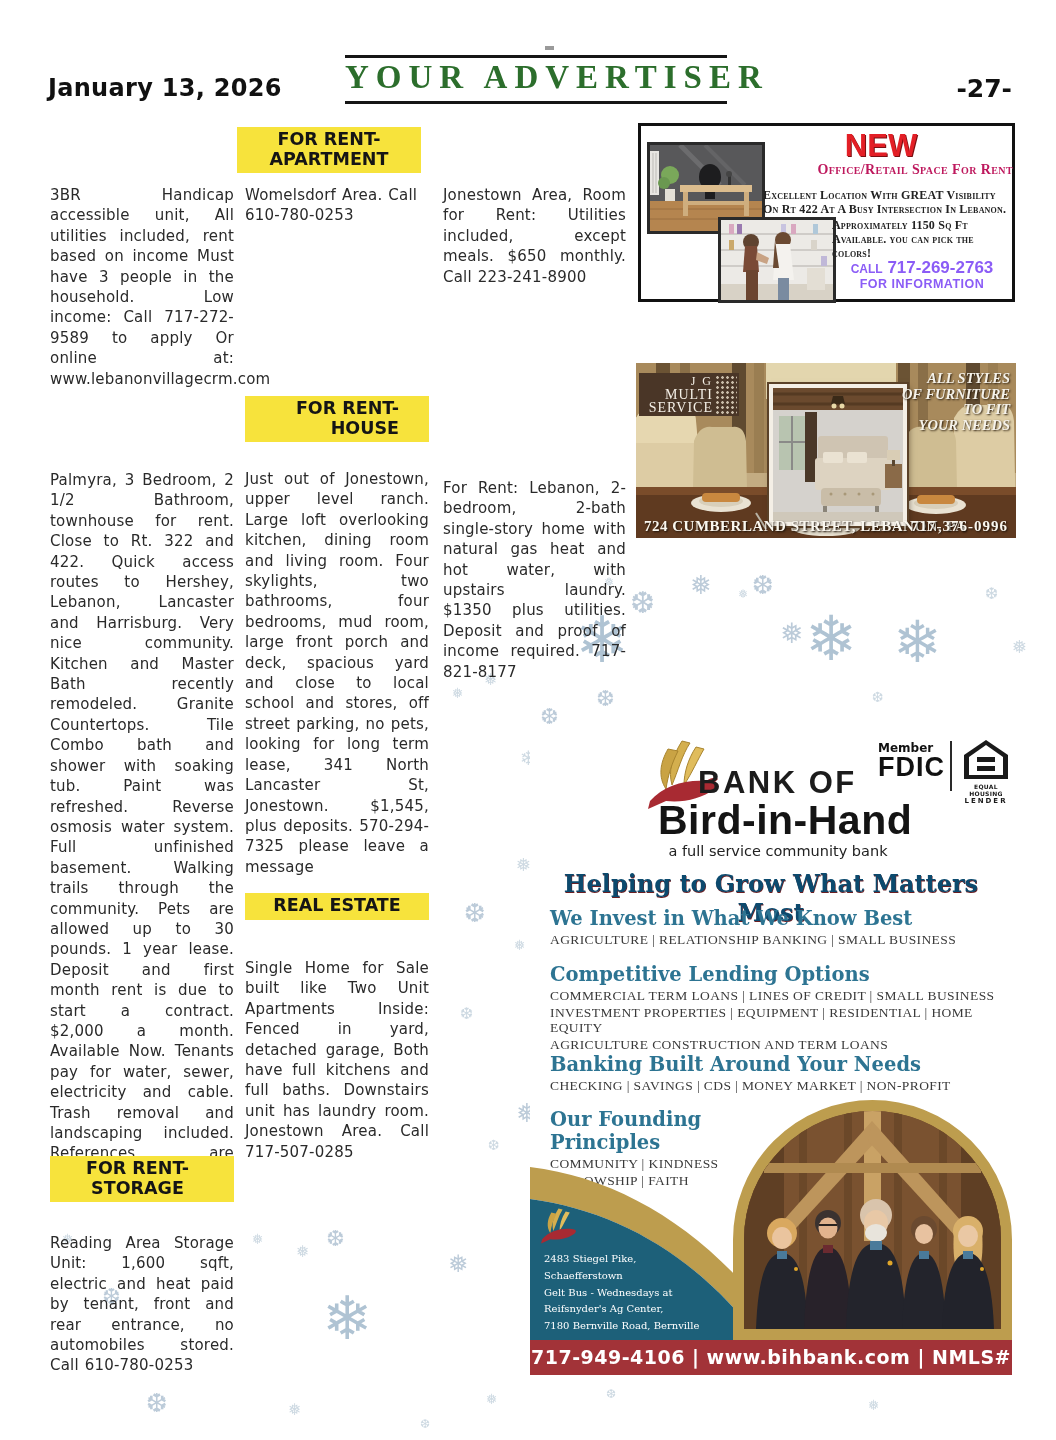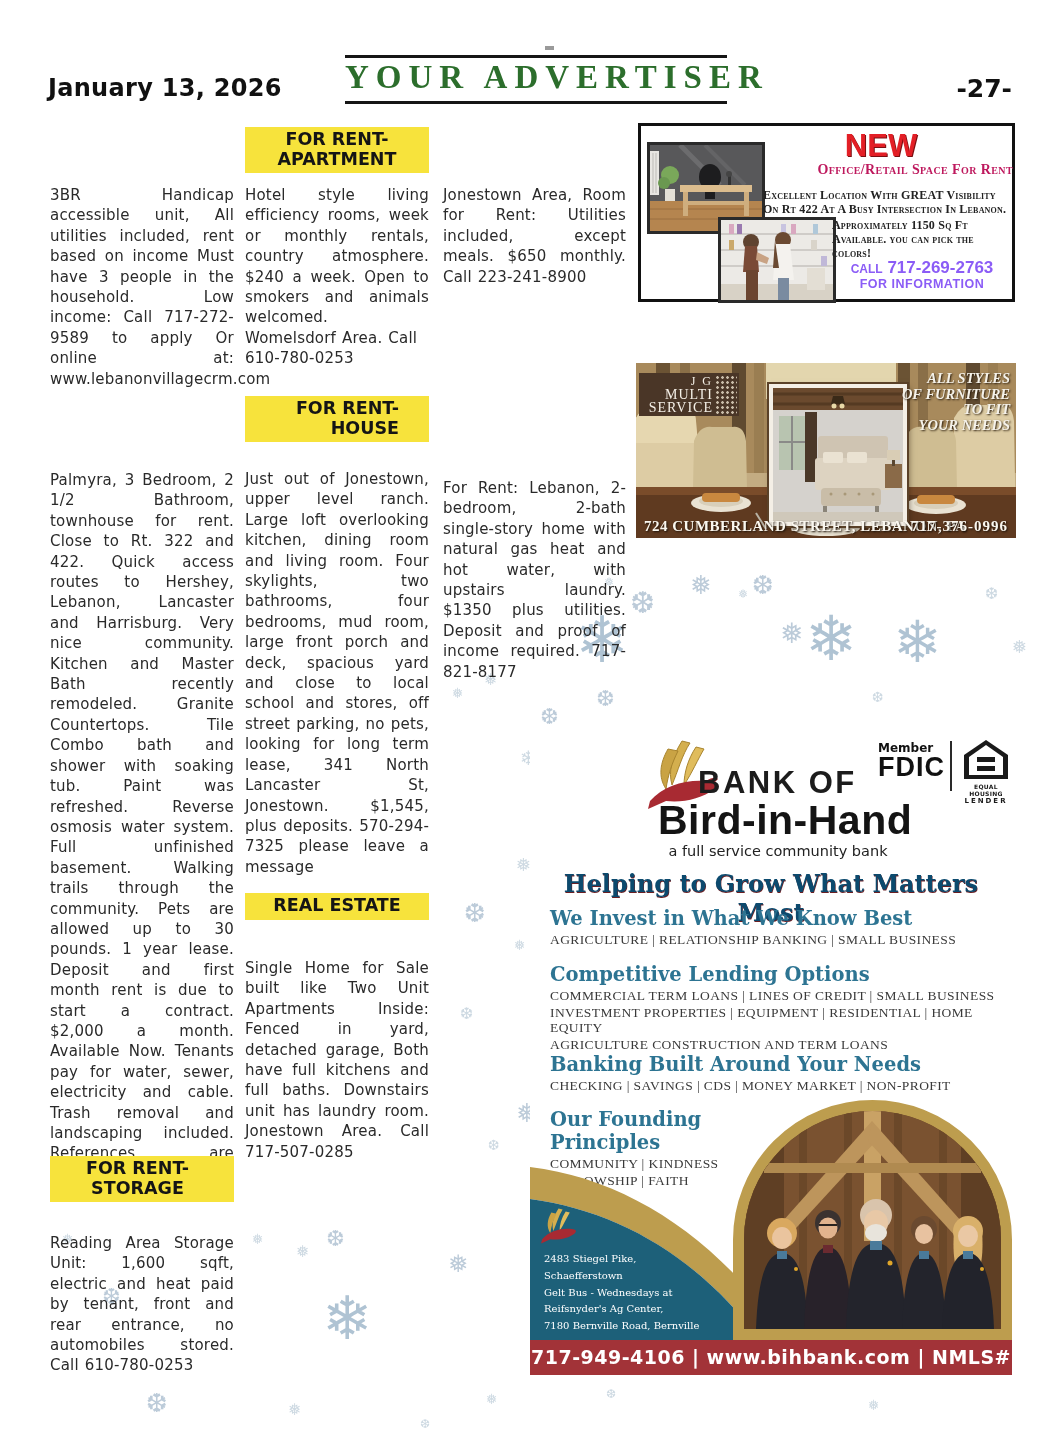--- a/index.html
+++ b/index.html
@@ -135,25 +135,24 @@
   <div class="abs tinydash"></div>
   <div class="abs pagenum">-27-</div>
 
   <div class="abs col adtext" style="left:50px;top:185px;">3BR Handicap accessible unit, All utilities included, rent based on income Must have 3 people in the household. Low income: Call 717-272-9589 to apply Or online at: www.lebanonvillagecrm.com</div>
   <div class="abs col adtext" style="left:50px;top:470px;">Palmyra, 3 Bedroom, 2 1/2 Bathroom, townhouse for rent. Close to Rt. 322 and 422. Quick access routes to Hershey, Lebanon, Lancaster and Harrisburg. Very nice community. Kitchen and Master Bath recently remodeled. Granite Countertops. Tile Combo bath and shower with soaking tub. Paint was refreshed. Reverse osmosis water system. Full unfinished basement. Walking trails through the community. Pets are allowed up to 30 pounds. 1 year lease. Deposit and first month rent is due to start a contract. $2,000 a month. Available Now. Tenants pay for water, sewer, electricity and cable. Trash removal and landscaping included. References are required, Call 717-228-8873</div>
   <div class="abs col" style="left:50px;top:1156px;">
     <div class="yhead" style="padding-left:5px;padding-right:14px;">FOR RENT-STORAGE</div>
   </div>
   <div class="abs col adtext" style="left:50px;top:1233px;">Reading Area Storage Unit: 1,600 sqft, electric and heat paid by tenant, front and rear entrance, no automobiles stored. Call 610-780-0253</div>
 
-  <div class="abs col" style="left:245px;top:127px;">
+  <div class="abs col" style="left:237px;top:127px;">
     <div class="yhead" style="padding-left:20px;padding-right:20px;">FOR RENT-APARTMENT</div>
   </div>
   <div class="abs col" style="left:245px;top:185px;">
-    <div class="adtext">Hotel style living efficiency rooms, week or monthly rentals, country atmosphere. $240 a week. Open to smokers and animals welcomed.</div>
     <div class="adtext" style="text-align:left;">Womelsdorf Area. Call 610-780-0253</div>
   </div>
   <div class="abs col" style="left:245px;top:396px;">
     <div class="yhead" style="padding-left:30px;padding-right:30px;text-align:right;">FOR RENT-HOUSE</div>
   </div>
   <div class="abs col adtext" style="left:245px;top:469px;">Just out of Jonestown, upper level ranch. Large loft overlooking kitchen, dining room and living room. Four skylights, two bathrooms, four bedrooms, mud room, large front porch and deck, spacious yard and close to local school and stores, off street parking, no pets, looking for long term lease, 341 North Lancaster St, Jonestown. $1,545, plus deposits. 570-294-7325 please leave a message</div>
   <div class="abs col" style="left:245px;top:893px;">
     <div class="yhead">REAL ESTATE</div>
   </div>
   <div class="abs col adtext" style="left:245px;top:958px;">Single Home for Sale built like Two Unit Apartments Inside: Fenced in yard, detached garage, Both have full kitchens and full baths. Downstairs unit has laundry room. Jonestown Area. Call 717-507-0285</div>

